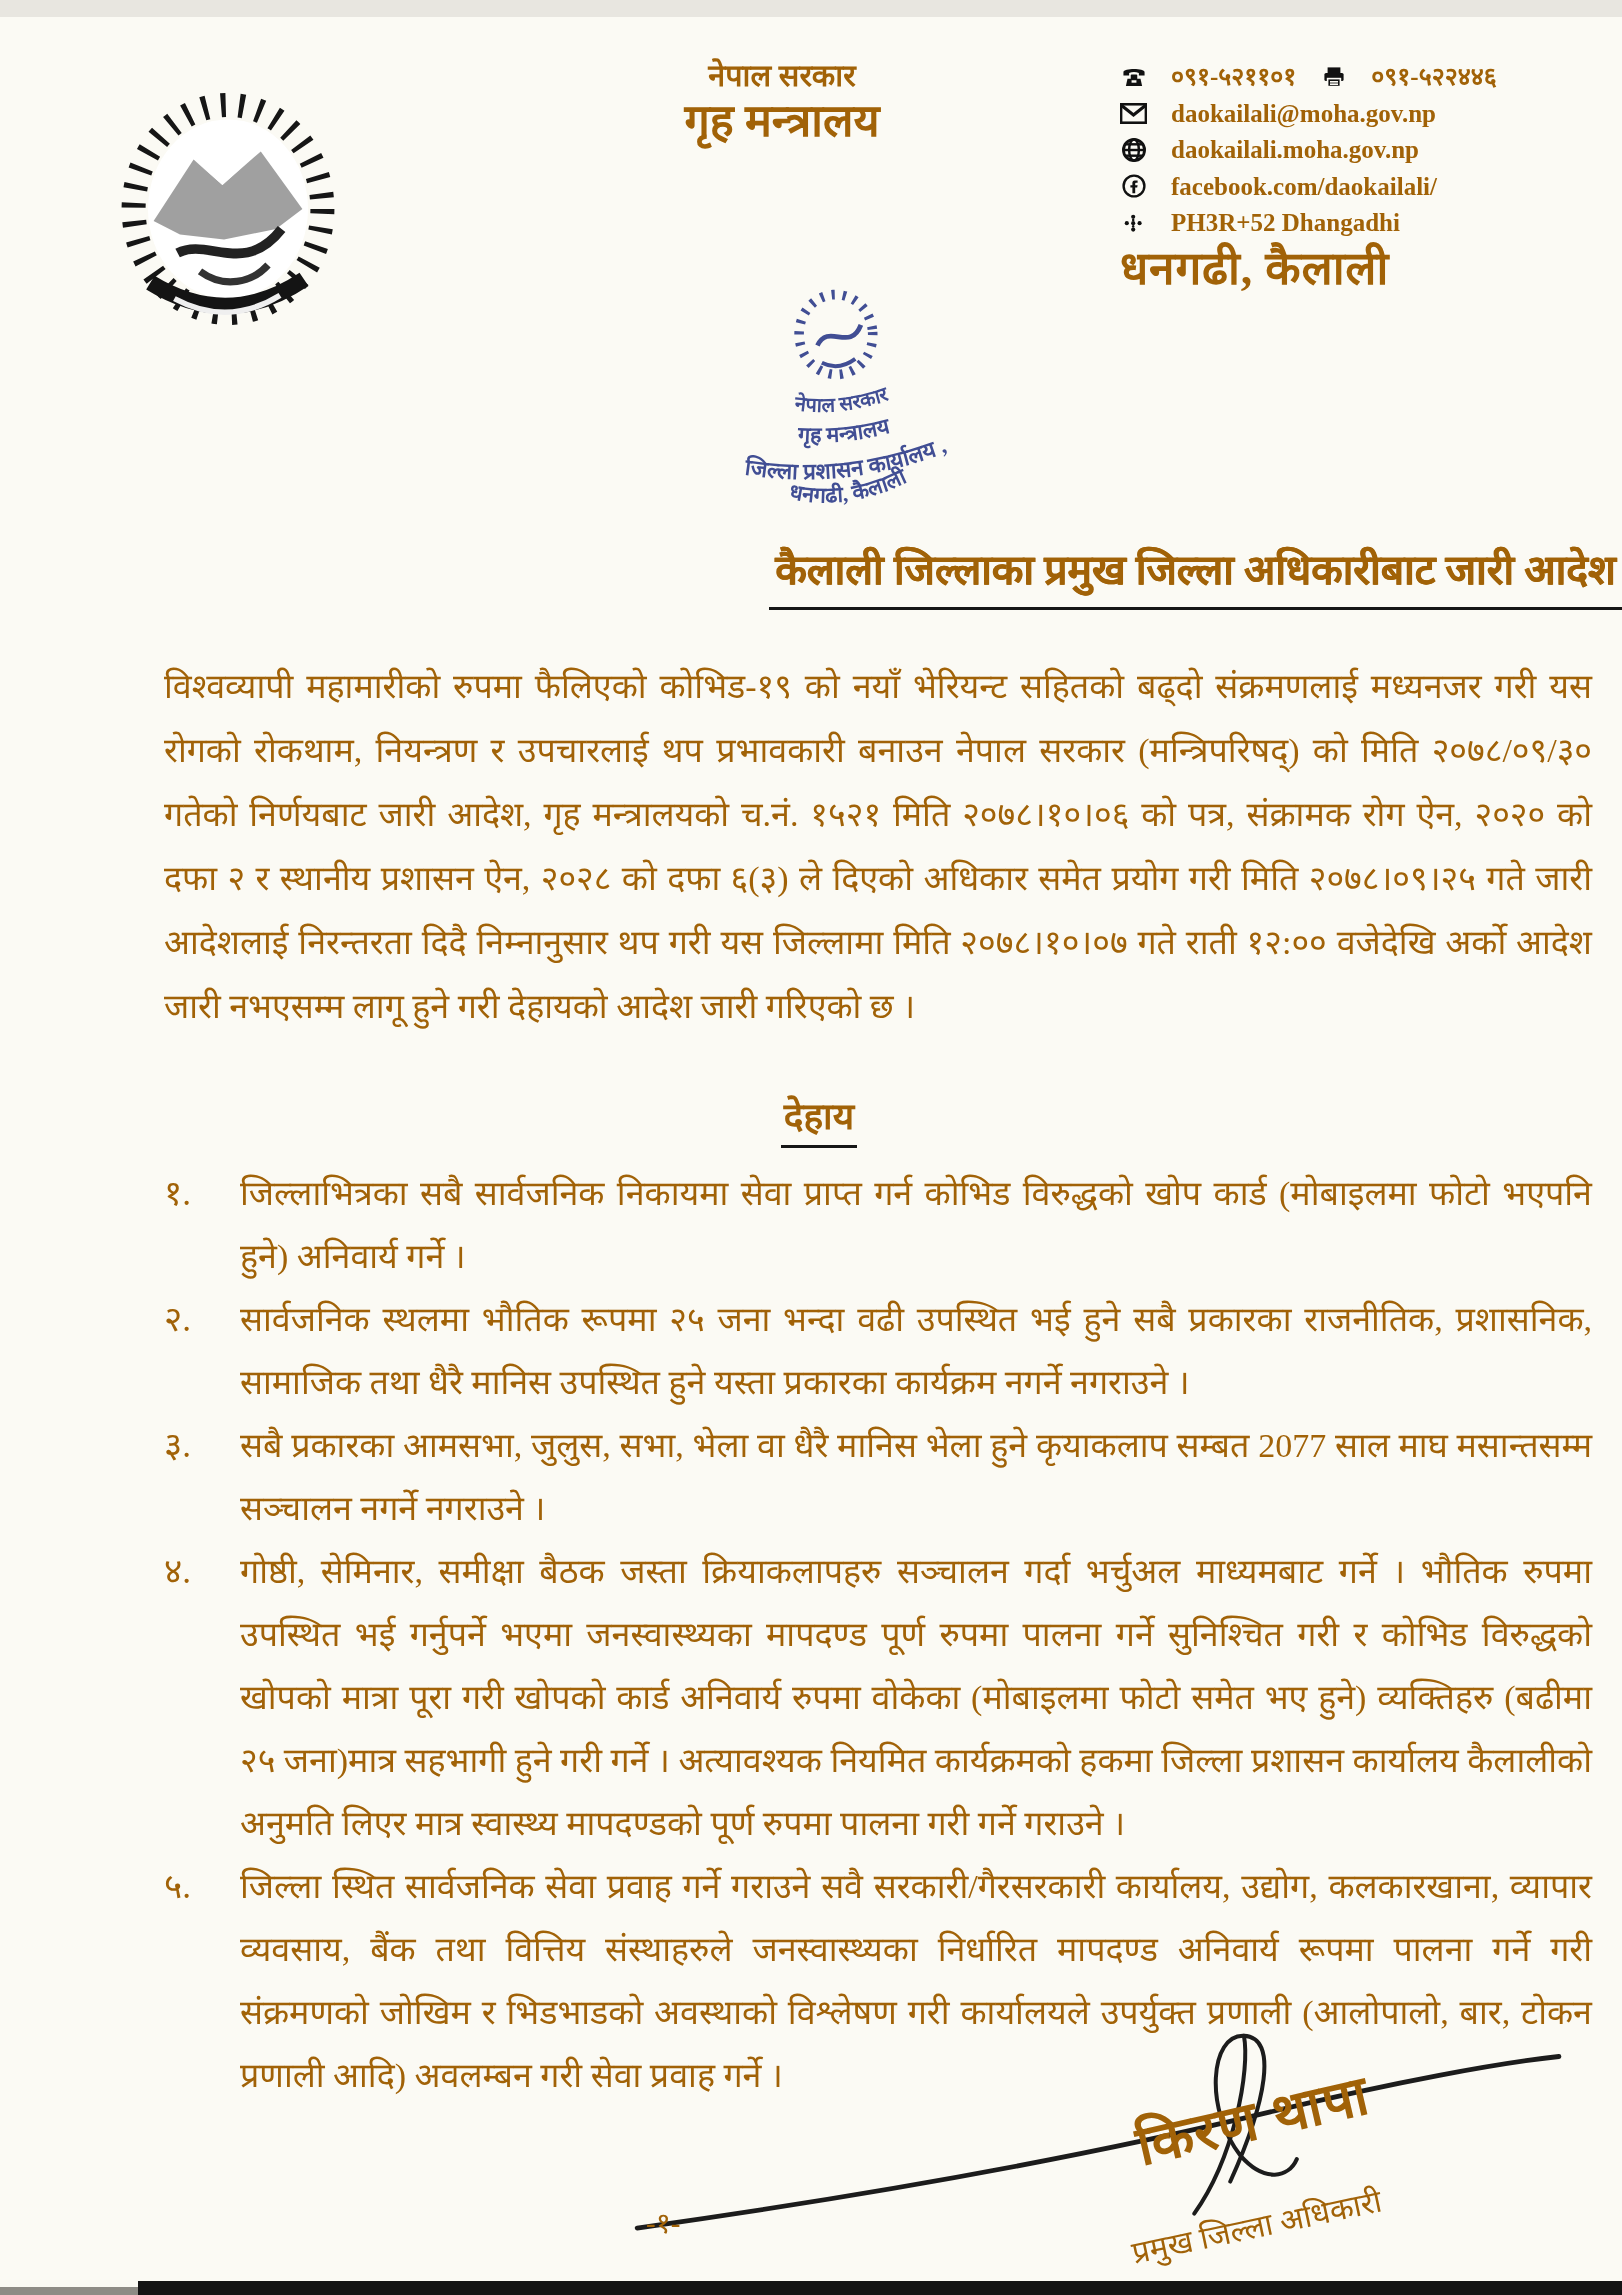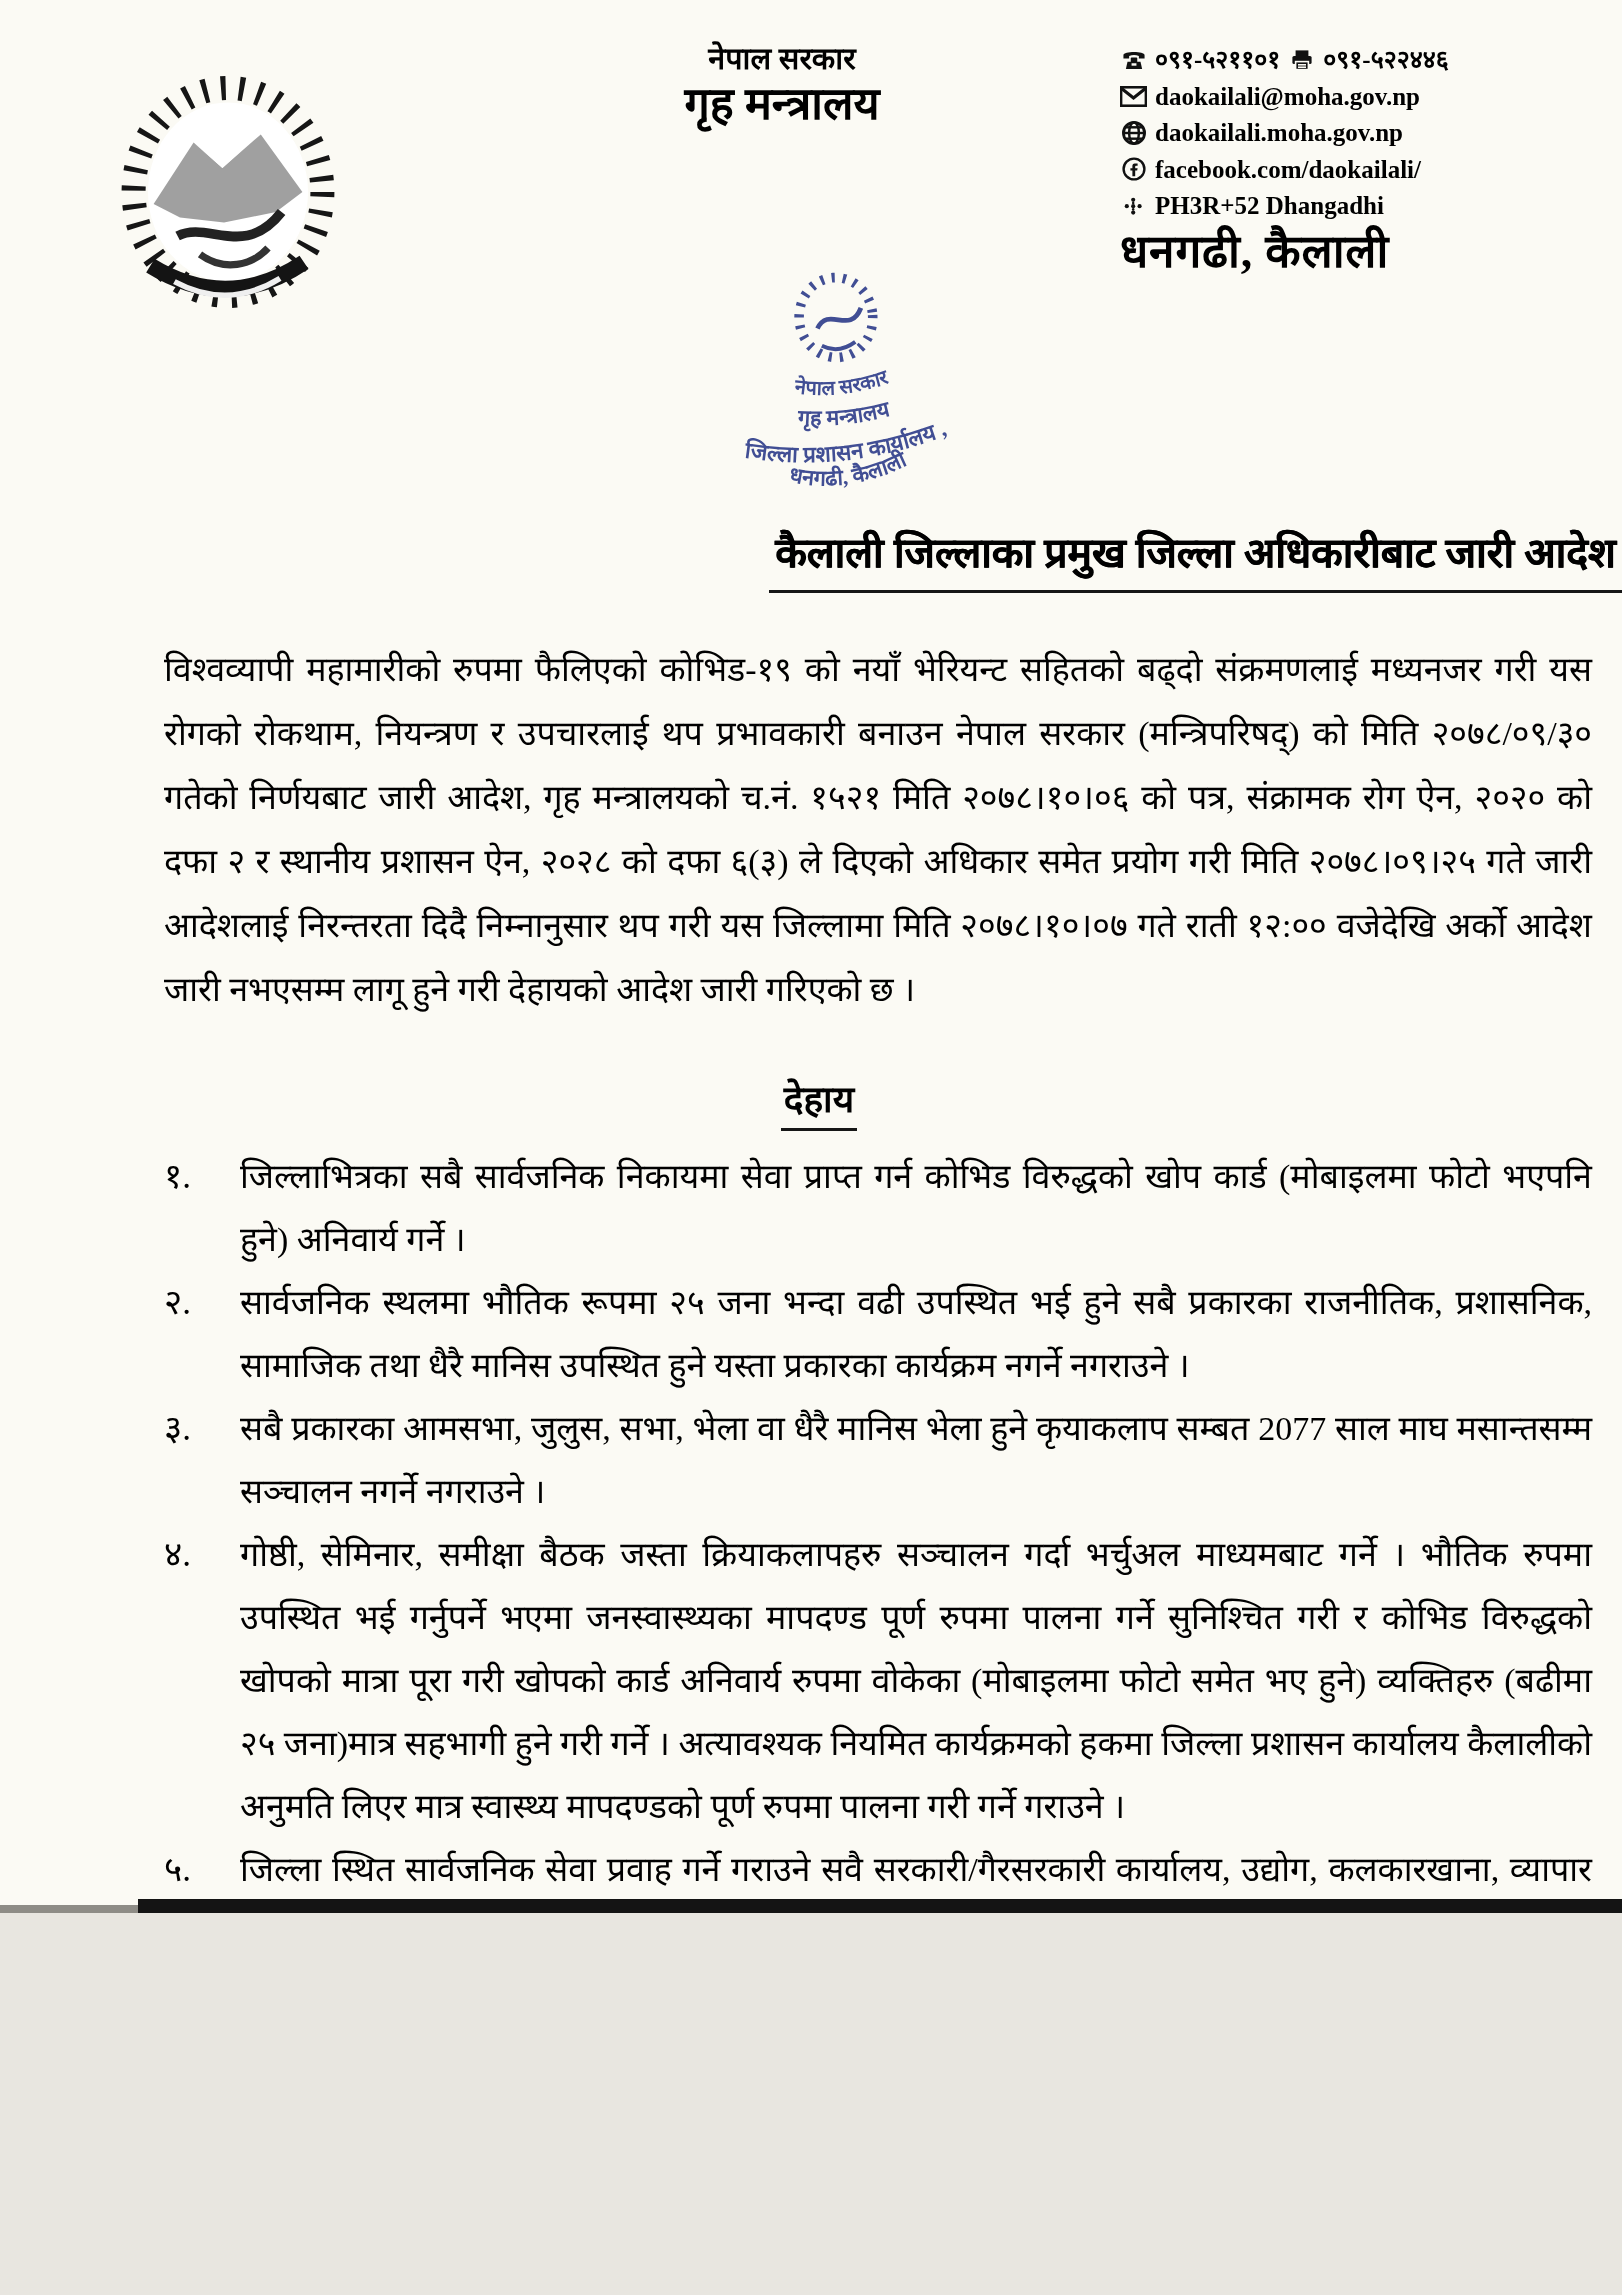--- a/index.html
+++ b/index.html
@@ -1,32 +1,32 @@
 <!DOCTYPE html>
 <html style="font-size:13px"><head>
 <meta charset="utf-8">
 <style>
   html,body{margin:0;padding:0;background:#e8e6e0;}
   .page{
     position:relative;
-    width:1622px;height:1913px;
-    margin:0 auto;
+    width:1622px;height:2278px;
+    margin:17px auto;
     background:#fbfaf4;
-    color:#000000;
+    color:#a16207;
     font-family:"Liberation Serif","DejaVu Serif",serif;
     overflow:hidden;
   }
   
   .emblem{position:absolute;left:104px;top:64px;width:248px;height:264px;}
   .header-center{position:absolute;left:321px;top:42px;width:922px;text-align:center;line-height:1.12;}
   .hc-gov{font-size:30.5px;font-weight:bold;}
   .hc-min{font-size:45px;font-weight:bold;margin-top:3.2px;}
   .hc-off{font-size:67px;font-weight:bold;margin-top:1.6px;white-space:nowrap;text-shadow:1.2px 0 0 currentColor;}
   .contact{position:absolute;right:21px;top:46px;width:481px;font-size:25px;font-weight:bold;line-height:1.0;}
-  .contact-row{display:flex;align-items:center;gap:8px;margin-bottom:9.6px;}
+  .contact-row{display:flex;align-items:center;gap:24px;margin-bottom:9.6px;}
   .cicon{flex:0 0 27px;height:27px;display:inline-flex;align-items:center;justify-content:center;}
   .contact-loc{font-size:46px;font-weight:bold;margin-top:8px;letter-spacing:0.8px;}
   .contact-date{font-size:35px;margin-top:13px;}
   .refblock{position:absolute;left:90px;top:306px;font-size:37px;line-height:1.55;}
   .stamp{position:absolute;left:664px;top:271px;width:353px;height:224px;transform:rotate(-4deg);opacity:.92;}
   
   .title-wrap{position:absolute;left:0;top:523px;width:100%;text-align:right;}
   .title-text{display:inline-block;font-size:41px;font-weight:bold;border-bottom:3.2px solid #161616;padding:0 6.4px 11.2px 6.4px;text-shadow:0.6px 0 0 currentColor;}
   
   .intro{position:absolute;left:164px;top:638px;width:1428px;font-size:34px;line-height:64px;text-align:justify;}

